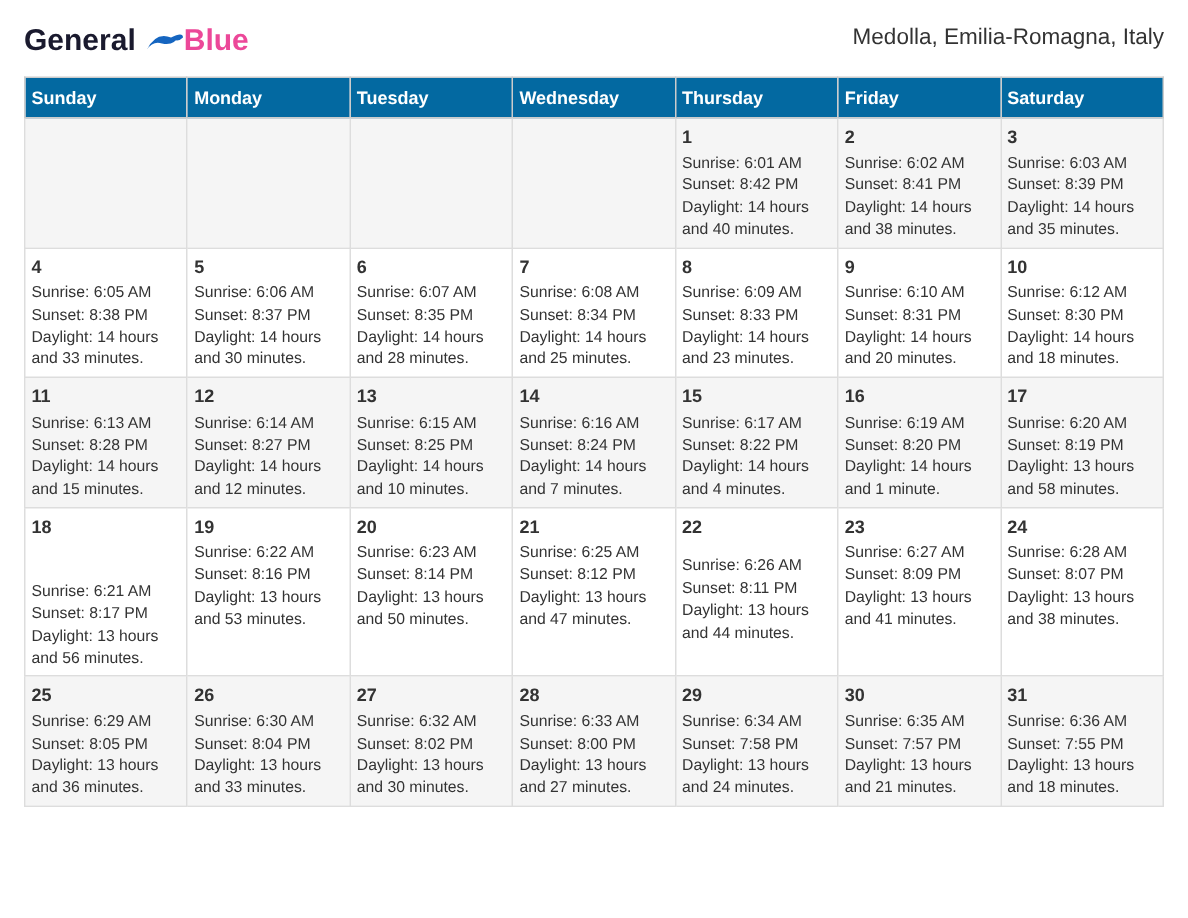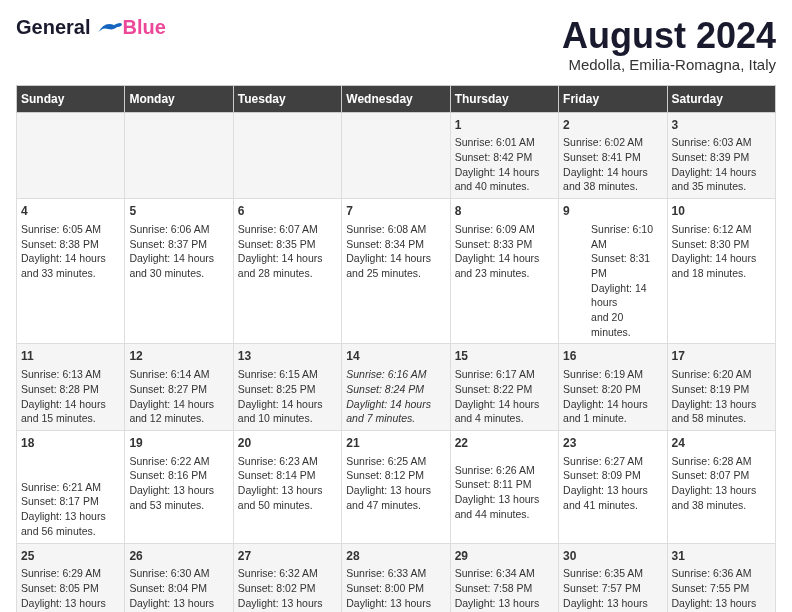--- a/index.html
+++ b/index.html
@@ -37,21 +37,21 @@
     .subtitle {
       font-size: 15px;
       color: #333;
     }
     table {
       width: 100%;
       border-collapse: collapse;
       font-size: 11px;
     }
     thead tr th {
-      background: #404040;
+      background: #0369a1;
       color: #fff;
       padding: 6px 4px;
       text-align: left;
       font-size: 12px;
       font-weight: bold;
       border: 1px solid #ccc;
     }
     tbody tr td {
       vertical-align: top;
       padding: 4px 4px;
@@ -89,21 +89,20 @@
       <svg width="28" height="18" viewBox="0 0 28 18">
         <path d="M4 14 Q10 2 20 6 Q24 8 26 4 Q22 12 14 10 Q8 8 4 14Z" fill="#1565c0"></path>
         <path d="M20 6 Q28 2 28 6 Q24 10 20 6Z" fill="#1565c0"></path>
       </svg>
     </div>
     <div>
       <span style="font-size:20px;font-weight:bold;color:#ec4899;">Blue</span>
     </div>
   </div>
   <div class="title-area">
-    <div class="main-title">August 2024</div>
     <div class="subtitle">Medolla, Emilia-Romagna, Italy</div>
   </div>
 </div>
 
 <table>
   <thead>
     <tr>
       <th>Sunday</th>
       <th>Monday</th>
       <th>Tuesday</th>
@@ -172,21 +171,21 @@
         </td>
         <td>
           <span class="day-num">8</span>
           <div class="cell-content" style="white-space: pre-line;">Sunrise: 6:09 AM
 Sunset: 8:33 PM
 Daylight: 14 hours
 and 23 minutes.</div>
         </td>
         <td>
           <span class="day-num">9</span>
-          <div class="cell-content" style="white-space: pre-line; margin-left: 28px;">Sunrise: 6:10 AM
+          <div class="cell-content" style="white-space: pre-line;">Sunrise: 6:10 AM
 Sunset: 8:31 PM
 Daylight: 14 hours
 and 20 minutes.</div>
         </td>
         <td>
           <span class="day-num">10</span>
           <div class="cell-content" style="white-space: pre-line;">Sunrise: 6:12 AM
 Sunset: 8:30 PM
 Daylight: 14 hours
 and 18 minutes.</div>
@@ -209,21 +208,21 @@
         </td>
         <td>
           <span class="day-num">13</span>
           <div class="cell-content" style="white-space: pre-line;">Sunrise: 6:15 AM
 Sunset: 8:25 PM
 Daylight: 14 hours
 and 10 minutes.</div>
         </td>
         <td>
           <span class="day-num">14</span>
-          <div class="cell-content" style="white-space: pre-line; font-style: italic;">Sunrise: 6:16 AM
+          <div class="cell-content" style="white-space: pre-line;">Sunrise: 6:16 AM
 Sunset: 8:24 PM
 Daylight: 14 hours
 and 7 minutes.</div>
         </td>
         <td>
           <span class="day-num">15</span>
           <div class="cell-content" style="white-space: pre-line;">Sunrise: 6:17 AM
 Sunset: 8:22 PM
 Daylight: 14 hours
 and 4 minutes.</div>

